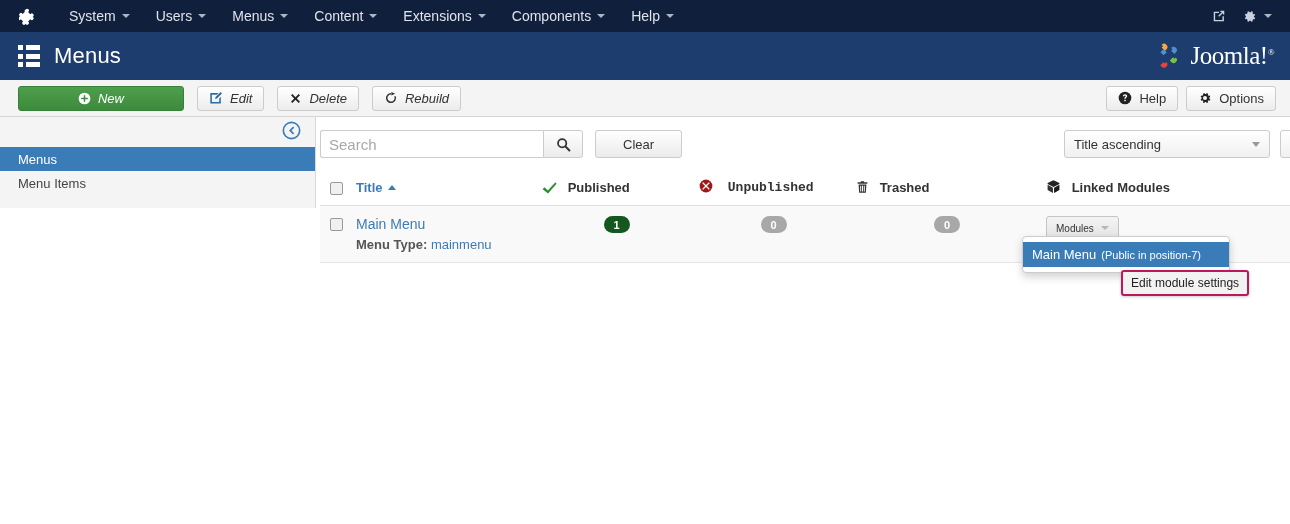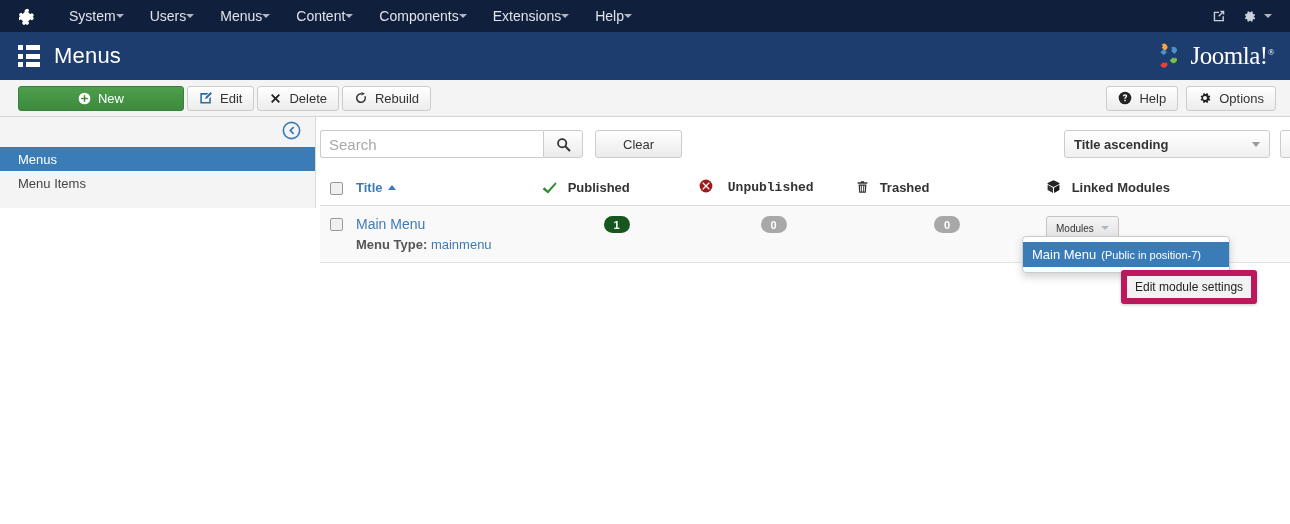--- a/index.html
+++ b/index.html
@@ -29,20 +29,21 @@
     color: #ffffff;
     flex: 0 0 auto;
   }
   .topnav { display: flex; align-items: center; gap: 0; }
   .topnav-item {
     color: #dfe3ea;
     font-size: 14px;
     padding: 6px 13px;
     display: flex;
     align-items: center;
+    gap: 6px;
     cursor: pointer;
     white-space: nowrap;
   }
   .caret-down {
     width: 0; height: 0;
     border-left: 4px solid transparent;
     border-right: 4px solid transparent;
     border-top: 4px solid #aeb6c4;
     display: inline-block;
   }
@@ -128,21 +129,21 @@
     white-space: nowrap;
     line-height: 1;
   }
   .btn-new {
     background: linear-gradient(to bottom, #4e9e4e, #3c8b3c);
     border: 1px solid #36803a;
     color: #ffffff;
     width: 166px;
     font-size: 13px;
   }
-  .tb-left { display: flex; gap: 3px; align-items: center; }
+  .tb-left { display: flex; gap: 13px; align-items: center; font-style: italic; }
   .tb-right { margin-left: auto; display: flex; gap: 8px; align-items: center; }
 
   
   .body-wrap { display: flex; height: calc(524px - 32px - 48px - 37px); }
 
   
   .sidebar {
     width: 316px;
     flex: 0 0 316px;
     background: #f4f4f4;
@@ -228,21 +229,21 @@
     display: flex;
     align-items: center;
     padding: 0 9px;
     font-size: 13px;
     color: #333333;
     cursor: pointer;
     gap: 8px;
   }
   .select-box.wide { width: 206px; }
   .select-box.narrow { width: 60px; }
-  .select-box .lbl { flex: 1; white-space: nowrap; overflow: hidden; font-weight: bold; }
+  .select-box .lbl { flex: 1; white-space: nowrap; overflow: hidden; }
   .select-caret {
     width: 0; height: 0;
     border-left: 4px solid transparent;
     border-right: 4px solid transparent;
     border-top: 5px solid #999999;
   }
 
   
   table.mtable {
     width: 100%;
@@ -364,21 +365,21 @@
     gap: 5px;
   }
   .dropdown-item .sm { font-size: 11px; }
 
   
   .tooltip-box {
     position: absolute;
     left: 805px;
     top: 153px;
     background: #f2f2f2;
-    border: 6px solid #be185d;
+    border: 2px solid #be185d;
     border-radius: 3px;
     padding: 4px 8px;
     font-size: 12px;
     color: #222222;
     box-shadow: 0 1px 3px rgba(0,0,0,.22);
     white-space: nowrap;
     z-index: 50;
   }
 </style>
 </head>
@@ -401,25 +402,25 @@
     </div>
     <div class="topnav-item">
       <span>Menus</span>
       <span class="caret-down"></span>
     </div>
     <div class="topnav-item">
       <span>Content</span>
       <span class="caret-down"></span>
     </div>
     <div class="topnav-item">
+      <span>Extensions</span>
+      <span class="caret-down"></span>
+    </div>
+    <div class="topnav-item">
       <span>Components</span>
-      <span class="caret-down"></span>
-    </div>
-    <div class="topnav-item">
-      <span>Extensions</span>
       <span class="caret-down"></span>
     </div>
     <div class="topnav-item">
       <span>Help</span>
       <span class="caret-down"></span>
     </div>
   </div>
   <div class="topbar-right">
     <span class="topbar-icon">
       <svg width="14" height="14" viewBox="0 0 16 16" aria-hidden="true">

